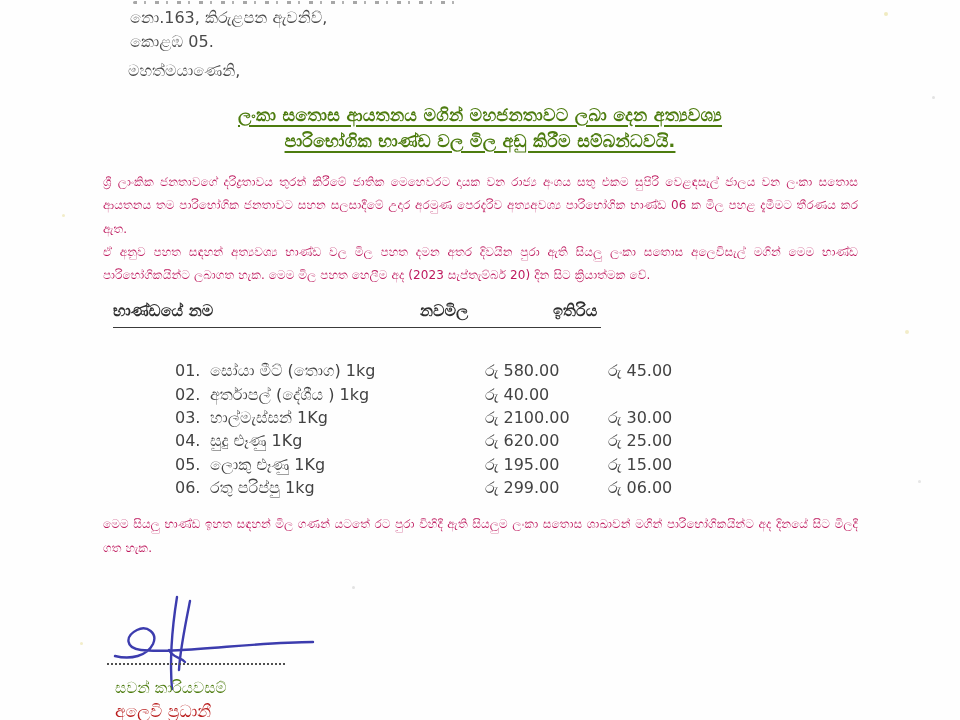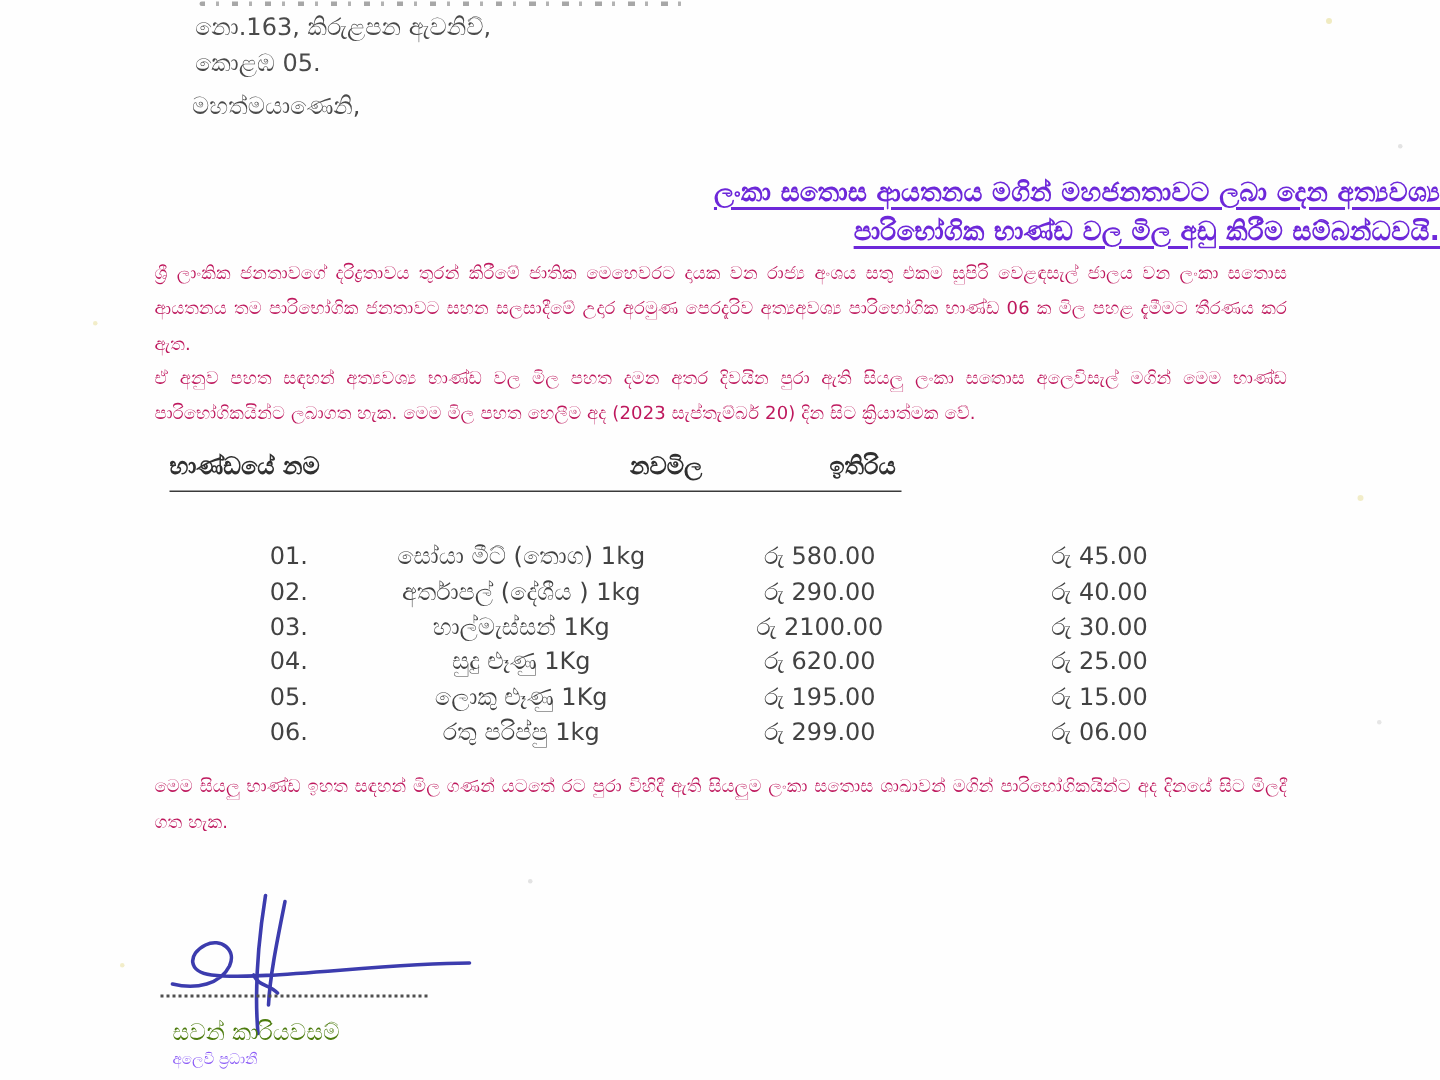--- a/index.html
+++ b/index.html
@@ -18,45 +18,45 @@
   .clip-line{
     position:absolute;left:133px;top:1px;width:322px;height:3px;
     background:repeating-linear-gradient(90deg,#8a8a8a 0 4px,transparent 4px 11px,#9a9a9a 11px 13px,transparent 13px 22px);
     opacity:.75;border-radius:2px;
   }
   .addr{position:absolute;left:130px;font-size:16px;line-height:24px;color:#4a4a4a;}
   .addr1{top:6px;}
   .addr2{top:30px;}
   .salutation{position:absolute;left:128px;top:61px;font-size:16px;color:#4a4a4a;}
   .title{
-    position:absolute;left:0;top:116px;width:960px;
-    text-align:right;font-size:17.5px;font-weight:bold;color:#6d28d9;
+    position:absolute;left:0;top:102px;width:960px;
+    text-align:center;font-size:17.5px;font-weight:bold;color:#4d7c0f;
     line-height:26px;letter-spacing:.2px;
   }
   .title span{text-decoration:underline;text-decoration-thickness:1.5px;text-underline-offset:4px;}
   .content{position:absolute;left:103px;top:171px;width:755px;}
   .para{
     margin:0;font-size:12px;line-height:23.3px;color:#be185d;
     text-align:justify;letter-spacing:.1px;
   }
   .tbl-header{position:relative;height:32px;margin-top:14px;font-weight:bold;color:#303030;font-size:16px;}
   .tbl-header .h-item{position:absolute;left:10px;top:0;}
   .tbl-header .h-price{position:absolute;left:317px;top:0;}
   .tbl-header .h-saving{position:absolute;left:450px;top:0;}
   .tbl-header .rule{position:absolute;left:10px;top:26px;width:488px;border-top:1.8px solid #3a3a3a;}
-  .rows{margin-top:26px;padding-left:72px;text-align:center;}
+  .rows{margin-top:26px;padding-left:72px;}
   .row{
     display:grid;grid-template-columns:35px 275px 123px auto;
     font-size:16px;line-height:23.3px;color:#424242;
   }
   .closing{margin-top:14px;}
   .sig-svg{position:absolute;left:95px;top:592px;}
   .dotted-line{position:absolute;left:107px;top:663px;width:178px;height:0;border-top:2.5px dotted #4f4f4f;}
   .sig-name{position:absolute;left:115px;top:679px;font-size:15.5px;color:#4d7c0f;}
-  .sig-role{position:absolute;left:115px;top:701px;font-size:10px;color:#8b5cf6;text-align:right;}
+  .sig-role{position:absolute;left:115px;top:701px;font-size:17px;color:#b91c1c;text-align:right;}
 </style>
 </head>
 <body>
 
 <div class="page">
 
   <div class="speckle" style="left:884px;top:12px;width:4px;height:4px;background:rgba(216,200,80,.35);"></div>
   <div class="speckle" style="left:932px;top:96px;width:3px;height:3px;background:rgba(200,200,200,.5);"></div>
   <div class="speckle" style="left:62px;top:214px;width:3px;height:3px;background:rgba(216,200,80,.3);"></div>
   <div class="speckle" style="left:660px;top:252px;width:3px;height:3px;background:rgba(205,205,205,.5);"></div>
@@ -91,21 +91,20 @@
     <div class="rows">
       <div class="row">
         <span>01.</span>
         <span>සෝයා මීට් (තොග) 1kg</span>
         <span>රු 580.00</span>
         <span>රු 45.00</span>
       </div>
       <div class="row">
         <span>02.</span>
         <span>අර්තාපල් (දේශීය ) 1kg</span>
-        <span>රු 290.00</span>
         <span>රු 40.00</span>
       </div>
       <div class="row">
         <span>03.</span>
         <span>හාල්මැස්සන් 1Kg</span>
         <span>රු 2100.00</span>
         <span>රු 30.00</span>
       </div>
       <div class="row">
         <span>04.</span>

